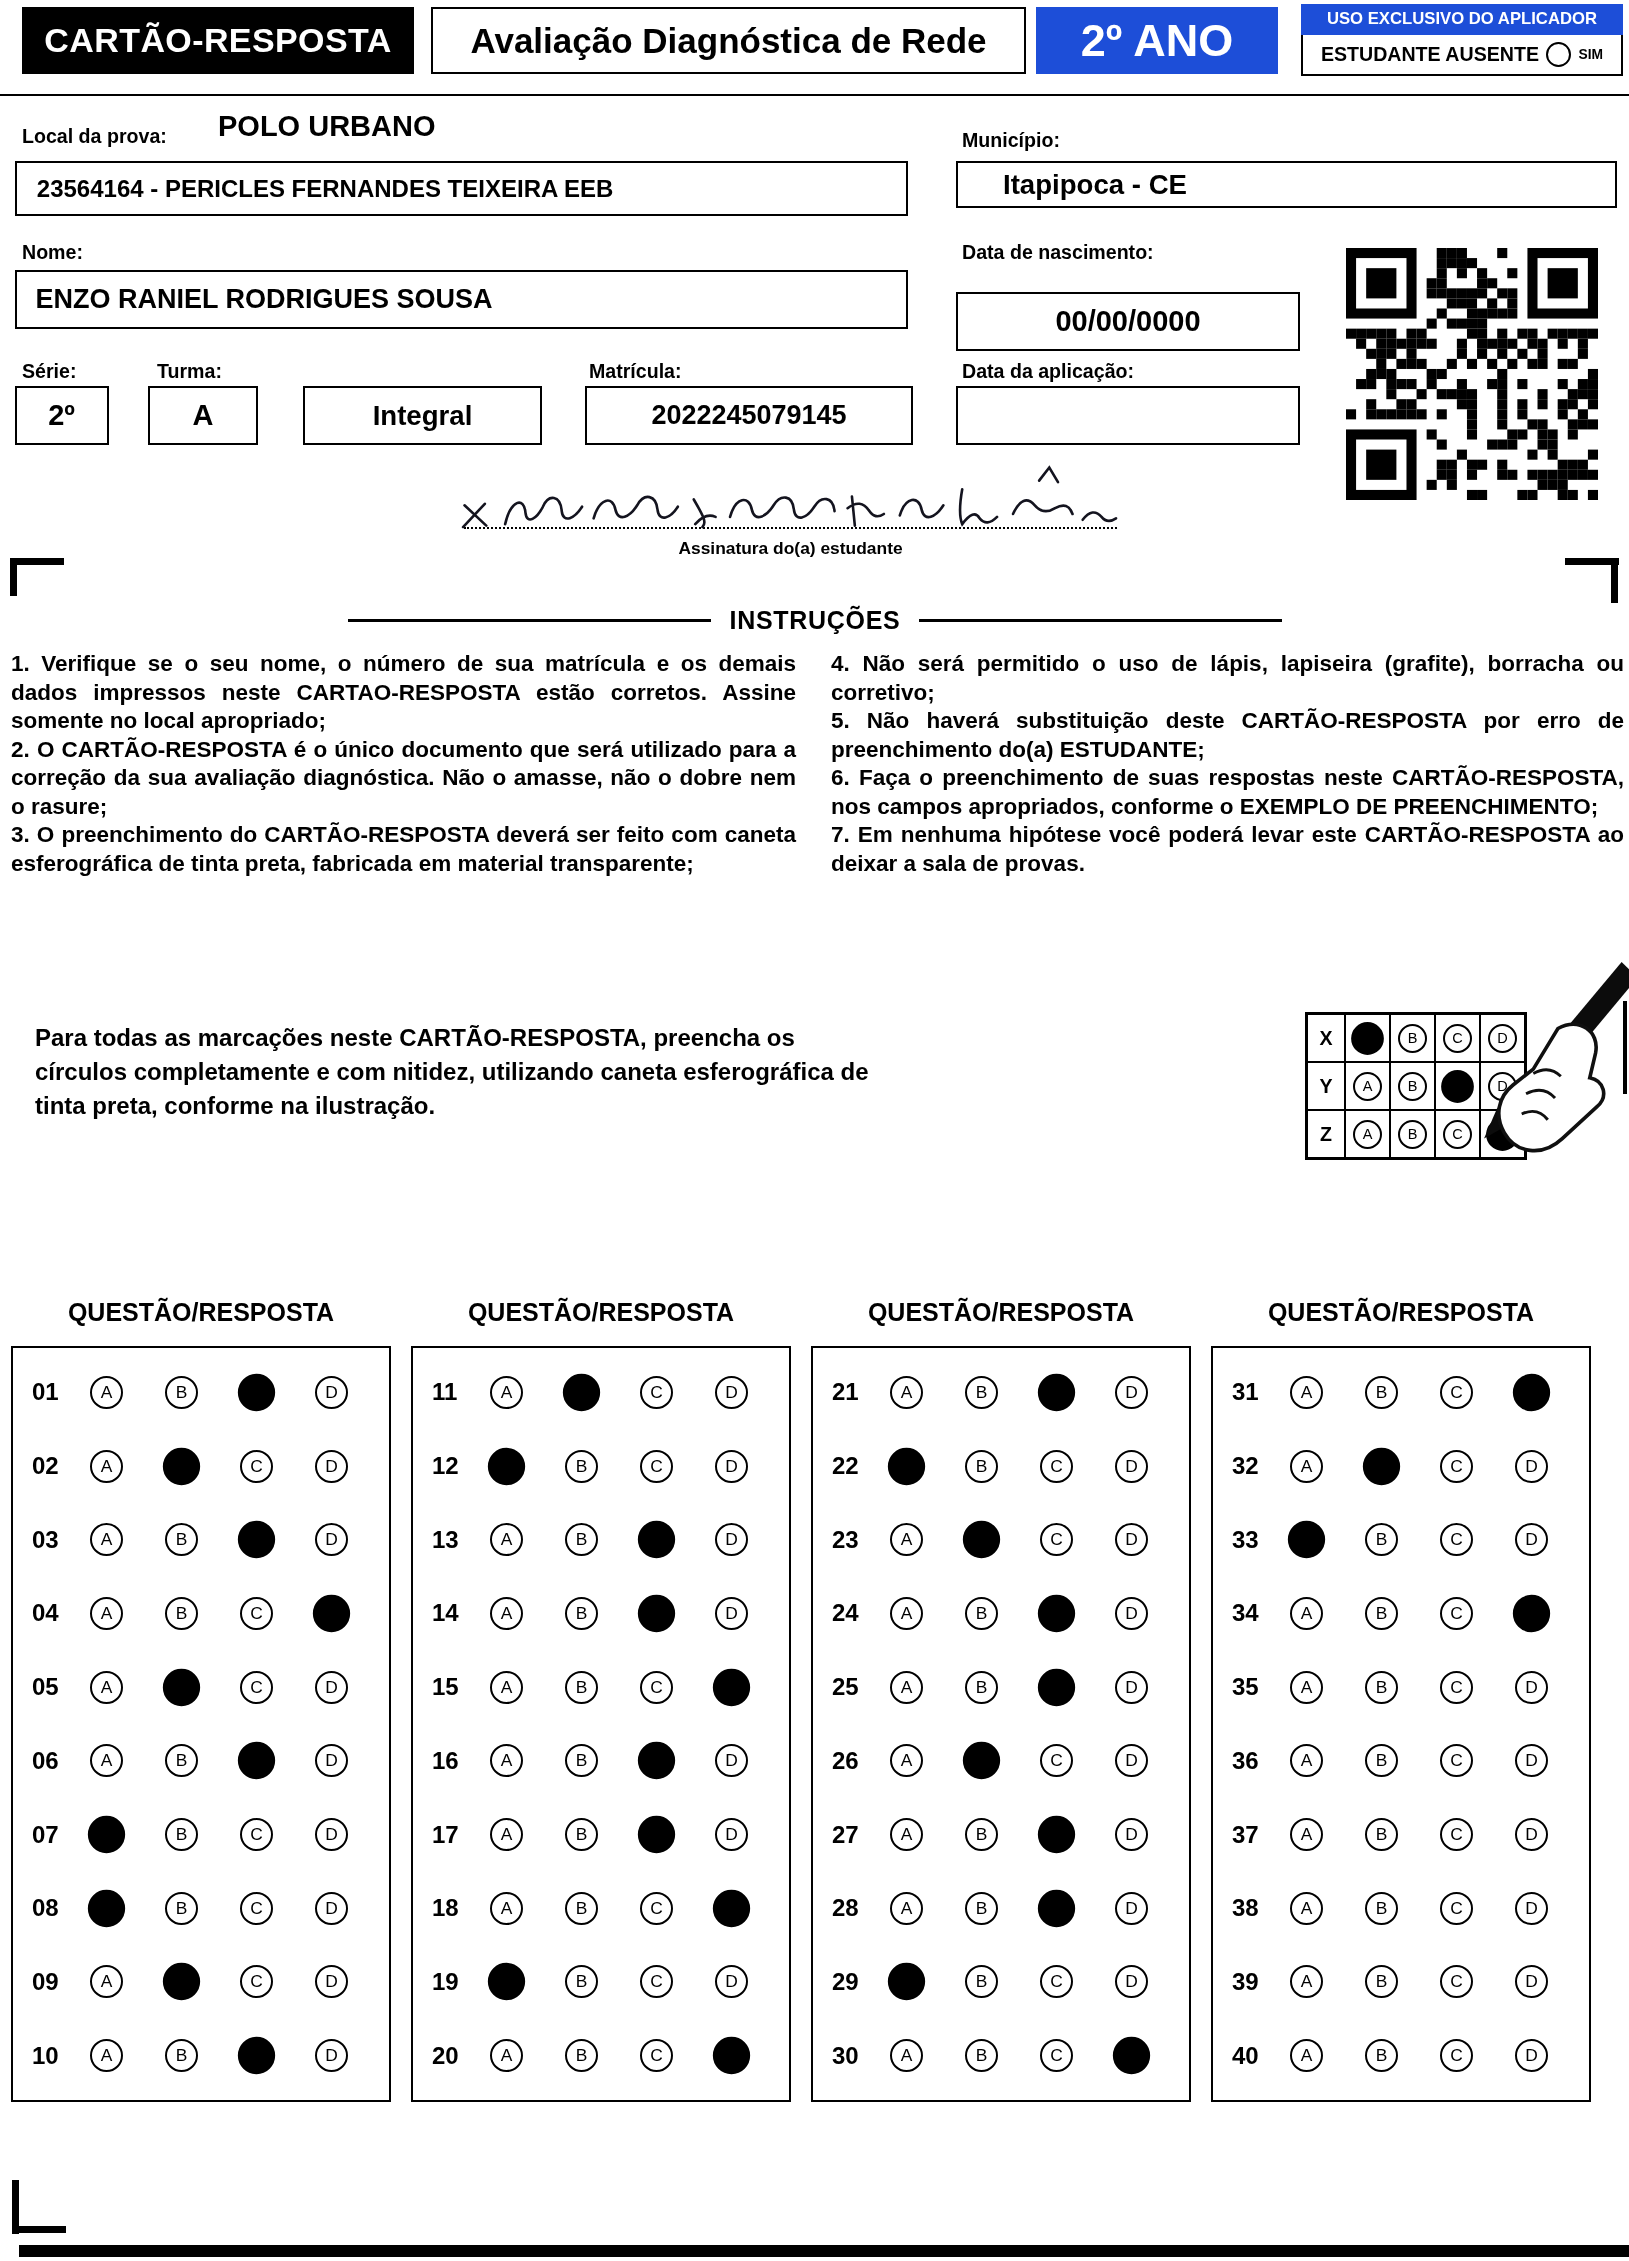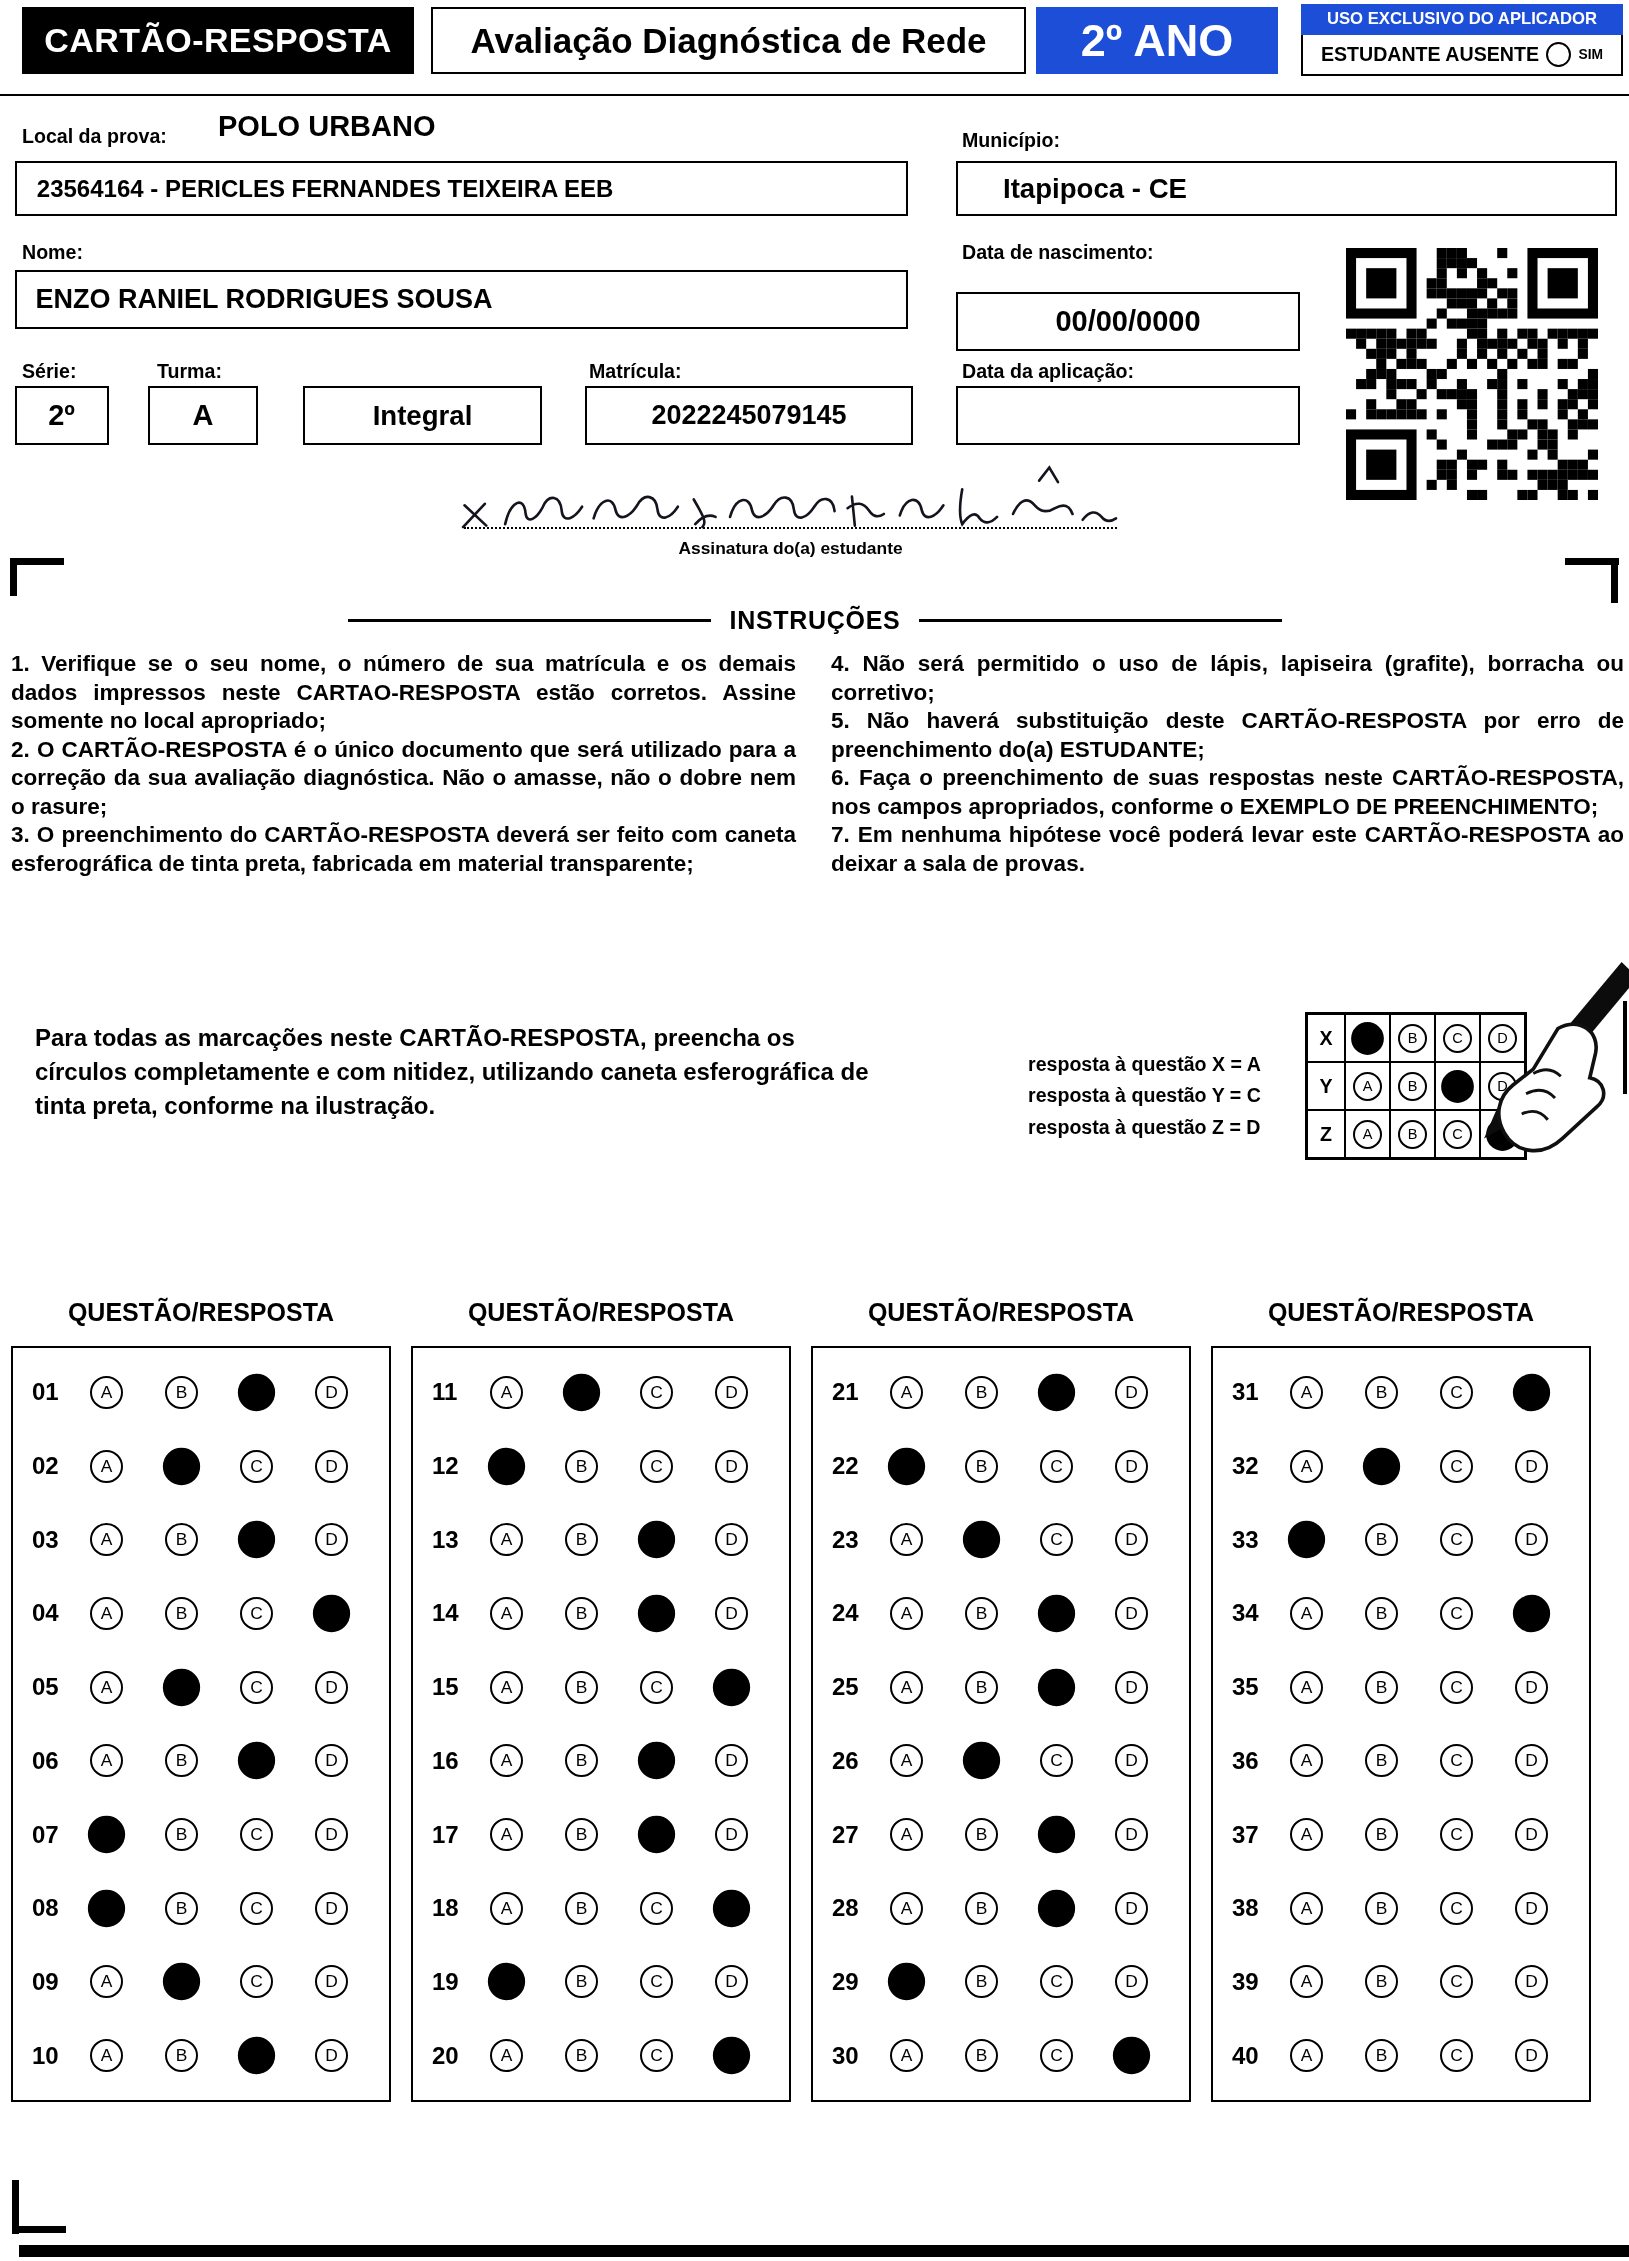--- a/index.html
+++ b/index.html
@@ -22,21 +22,21 @@
   .absent-circle { width:25px; height:25px; border:2.2px solid #000; border-radius:50%; display:inline-block; flex-shrink:0; }
   .absent-sim { font-weight:bold; font-size:13.8px; }
 
   .header-divider { position:absolute; left:0; top:94px; width:1630px; height:2.2px; background:#000; }
 
   
   .lbl { position:absolute; font-weight:bold; font-size:19.6px; }
   .big-value { position:absolute; font-weight:bold; font-size:29px; }
   .fbox { position:absolute; border:2.2px solid #000; display:flex; align-items:center; font-weight:bold; background:#fff; }
   .school-box     { left:14.5px;   top:161px; width:893px; height:55px; padding-left:20.3px; font-size:24px; }
-  .municipio-box  { left:956px; top:161px; width:661px;  height:55px; padding-left:45px; font-size:27.6px; }
+  .municipio-box  { left:956px; top:161px; width:661px;  height:47px; padding-left:45px; font-size:27.6px; }
   .nome-box       { left:14.5px;   top:270px; width:893px; height:59px; padding-left:19px; font-size:27px; }
   .nascimento-box { left:956px; top:270px; width:344px;  height:59px; justify-content:center; font-size:29px;margin-top:22px; }
   .serie-box      { left:14.5px;   top:386px; width:94px;  height:59px; justify-content:center; font-size:29px; }
   .turma-box      { left:148px;  top:386px; width:110px;  height:59px; justify-content:center; font-size:29px; }
   .turno-box      { left:303px;  top:386px; width:239px;  height:59px; justify-content:center; font-size:27.6px; }
   .matricula-box  { left:585px;  top:386px; width:328px;  height:59px; justify-content:center; font-size:27px; }
   .aplicacao-box  { left:956px; top:386px; width:344px;  height:59px; }
 
   .qr-svg { position:absolute; left:1346px; top:248px; width:252px; height:252px; }
 
@@ -398,25 +398,20 @@
       <p class="instr-item">3. O preenchimento do CARTÃO-RESPOSTA deverá ser feito com caneta esferográfica de tinta preta, fabricada em material transparente;</p>
     </div>
   <div class="instr-col instr-right">
       <p class="instr-item">4. Não será permitido o uso de lápis, lapiseira (grafite), borracha ou corretivo;</p>
       <p class="instr-item">5. Não haverá substituição deste CARTÃO-RESPOSTA por erro de preenchimento do(a) ESTUDANTE;</p>
       <p class="instr-item">6. Faça o preenchimento de suas respostas neste CARTÃO-RESPOSTA, nos campos apropriados, conforme o EXEMPLO DE PREENCHIMENTO;</p>
       <p class="instr-item">7. Em nenhuma hipótese você poderá levar este CARTÃO-RESPOSTA ao deixar a sala de provas.</p>
     </div>
 
   <div class="ex-paragraph">Para todas as marcações neste CARTÃO-RESPOSTA, preencha os círculos completamente e com nitidez, utilizando caneta esferográfica de tinta preta, conforme na ilustração.</div>
-  <div class="ex-legend">
-      <div class="legend-line">resposta à questão X = A</div>
-      <div class="legend-line">resposta à questão Y = C</div>
-      <div class="legend-line">resposta à questão Z = D</div>
-    </div>
   <div class="ex-grid">
       <div class="ex-cell ex-label">X</div>
       <div class="ex-cell">
         <div class="bubble ex-bubble filled">A</div>
       </div>
       <div class="ex-cell">
         <div class="bubble ex-bubble">B</div>
       </div>
       <div class="ex-cell">
         <div class="bubble ex-bubble">C</div>

